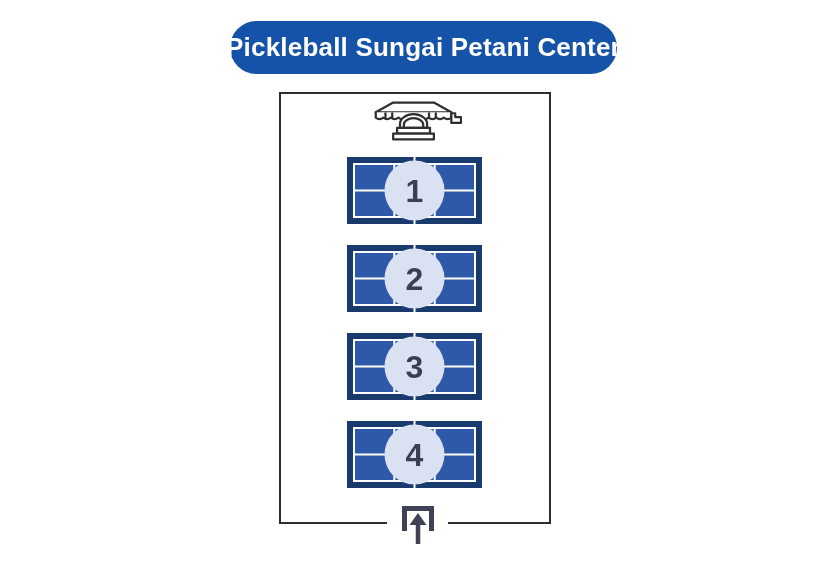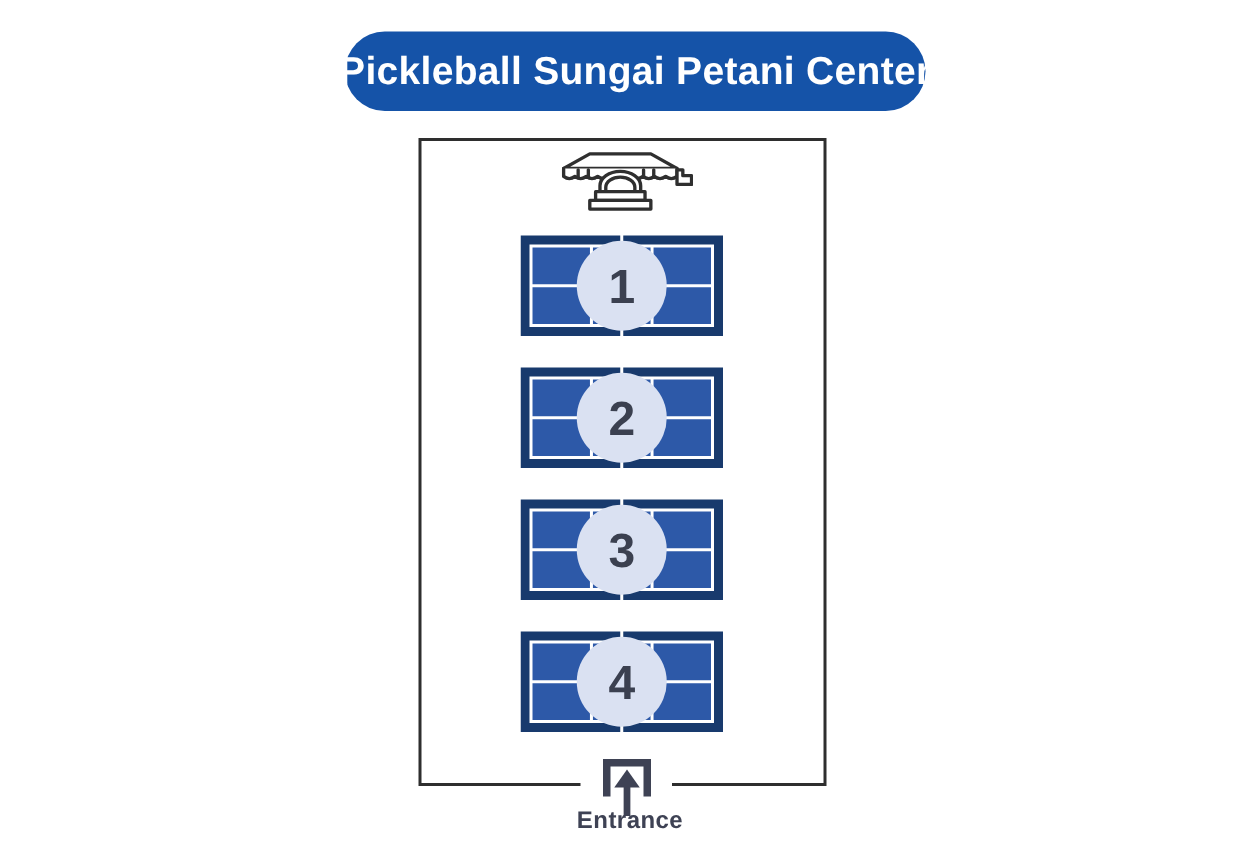--- a/index.html
+++ b/index.html
@@ -173,15 +173,14 @@
   </div>
 
   <div class="wall-gap"></div>
 
   <svg class="entrance-icon" viewBox="0 0 32 40" aria-hidden="true">
     <path class="ent-bracket" d="M2.5,25 V2.5 H29.5 V25"></path>
     <line class="ent-stem" x1="16" y1="38" x2="16" y2="14"></line>
     <polygon class="ent-head" points="16,7 24.5,19 7.5,19"></polygon>
   </svg>
 
-  <div class="entrance-label">Entrance</div>
 
 </div>
 
 </body></html>

